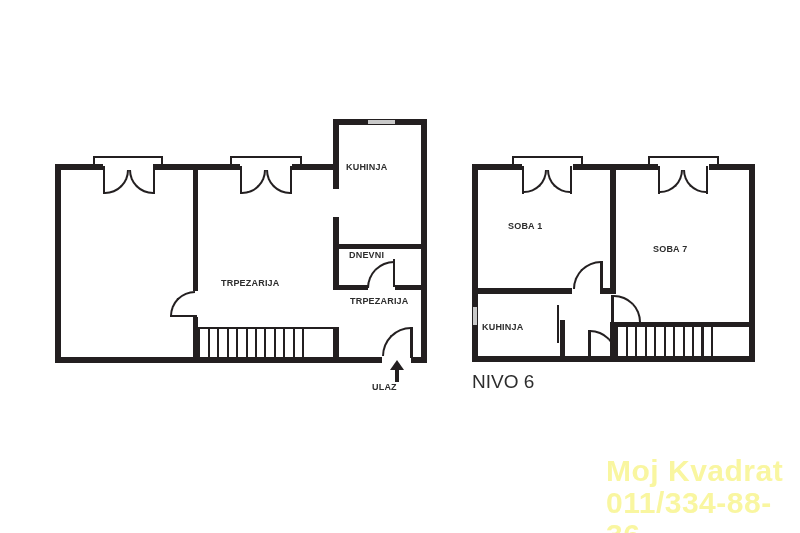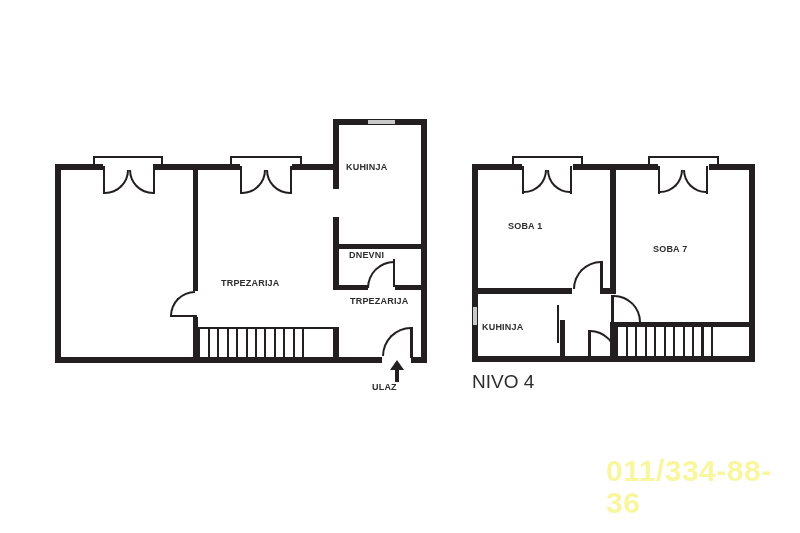--- a/index.html
+++ b/index.html
@@ -115,20 +115,21 @@
     <div class="abs leaf" style="left:600px;top:261px;width:3px;height:28px;"></div>
     <div class="abs arc arc-br" style="left:573px;top:261px;width:28px;height:28px;"></div>
     <div class="abs leaf" style="left:611px;top:295px;width:3px;height:27px;"></div>
     <div class="abs arc arc-bl" style="left:614px;top:295px;width:27px;height:27px;"></div>
     <div class="abs leaf" style="left:588px;top:330px;width:3px;height:27px;"></div>
     <div class="abs arc arc-bl" style="left:590px;top:330px;width:27px;height:27px;"></div>
 
     <div class="abs lbl" style="left:508px;top:221px;width:70px;">SOBA 1</div>
     <div class="abs lbl" style="left:653px;top:244px;width:70px;">SOBA 7</div>
     <div class="abs lbl" style="left:482px;top:322px;width:60px;">KUHINJA</div>
-    <div class="abs title" style="left:472px;top:371px;width:140px;">NIVO 4</div>
+    <div class="abs title" style="left:472px;top:371px;width:140px;">NIVO 6</div>
   </div>
 
   <div class="abs watermark" style="left:606px;top:455px;width:194px;">
+    <div>Moj Kvadrat</div>
     <div>011/334-88-36</div>
   </div>
 
 </div>
 
 </body></html>

